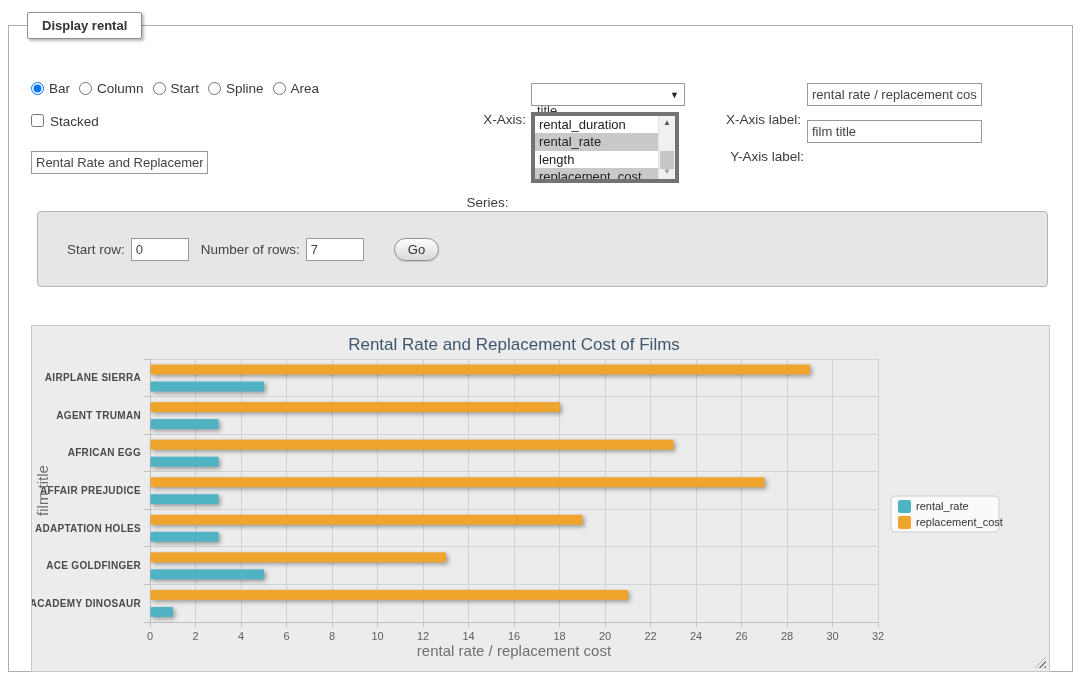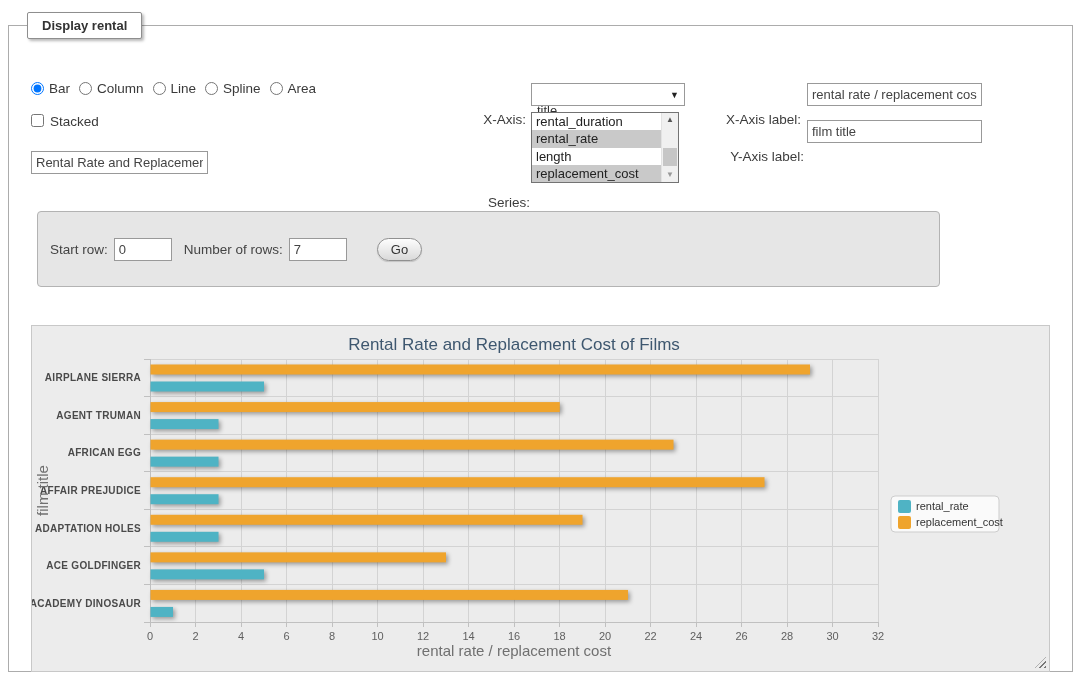--- a/index.html
+++ b/index.html
@@ -25,43 +25,43 @@
                      font-family:"Liberation Sans", sans-serif; font-size:13px;
                      padding:2px 4px; height:23px; }
   #title-input { left:22px; top:112px; width:177px; }
 
   
   #xaxis-label { left:400px; top:49px; width:117px; }
   .fake-select { left:522px; top:44px; width:154px; height:23px; border:1px solid #999;
                  background:#fff; display:flex; align-items:center; font-size:13px; color:#333; }
   .fake-select .sel-text { flex:1; padding-left:5px;margin-top:32px; }
   .fake-select .sel-arrow { font-size:9px; color:#222; padding-right:5px; }
-  #series-label { left:404px; top:132px; width:117px; }
-  #series-select { left:522px; top:73px; width:148px; height:71px; border:1px solid #737373;
+  #series-label { left:420px; top:132px; width:117px;text-align:center; }
+  #series-select { left:522px; top:73px; width:148px; height:71px; border:4px solid #737373;
                    background:#fff; display:flex; }
   #series-options { flex:1; overflow:hidden; }
   .ms-option { height:17.25px; line-height:17.25px; font-size:13px; color:#222; padding-left:4px;
                white-space:nowrap; }
   .ms-option.selected { background:#c9c9c9; }
   .ms-scrollbar { width:17px; background:#f0f0f0; position:relative; border-left:1px solid #e2e2e2; }
   .ms-arrow { position:absolute; left:0; width:100%; height:14px; text-align:center;
               font-size:8px; color:#555; line-height:14px; }
   .ms-arrow.down { bottom:0; color:#999; }
   .ms-arrow.up { top:0; }
   .ms-thumb { position:absolute; left:1px; top:35px; width:14px; height:18px; background:#c6c6c6; }
 
   #xlabel-label { left:640px; top:49px; width:152px; }
   #xlabel-input { left:798px; top:44px; width:175px; }
   #ylabel-label { left:643px; top:86px; width:152px; }
   #ylabel-input { left:798px; top:81px; width:175px; }
 
   
-  #rows-panel { left:28px; top:172px; width:903px; height:76px; background:#e6e6e6;
+  #rows-panel { left:28px; top:172px; width:1011px; height:76px; background:#e6e6e6;
                 border:1px solid #b3b3b3; border-radius:4px; display:flex; align-items:center;
-                padding-left:12px; }
+                padding-left:29px; }
   #rows-panel .ui-label { color:#444; }
   #start-row-input, #num-rows-input { width:58px; margin:0 12px 0 6px; }
   #go-button { margin-left:18px; padding:3px 13px; font-size:13px; color:#333;
                font-family:Liberation Sans, sans-serif;
                background:linear-gradient(#fdfdfd,#d9d9d9); border:1px solid #909090;
                border-radius:12px; box-shadow:0 1px 1px rgba(0,0,0,0.15); cursor:pointer; }
 
   
   #chart-container { left:22px; top:286px; width:1019px; height:347px; background:#ececec;
                      border:1px solid #c8c8c8; position:absolute; }
@@ -90,21 +90,21 @@
       <label class="radio-item">
         <input type="radio" name="charttype" checked="checked" style="">
         <span>Bar</span>
       </label>
       <label class="radio-item">
         <input type="radio" name="charttype" style="">
         <span>Column</span>
       </label>
       <label class="radio-item">
         <input type="radio" name="charttype" style="">
-        <span>Line</span>
+        <span>Start</span>
       </label>
       <label class="radio-item">
         <input type="radio" name="charttype" style="">
         <span>Spline</span>
       </label>
       <label class="radio-item">
         <input type="radio" name="charttype" style="">
         <span>Area</span>
       </label>
     </div>

